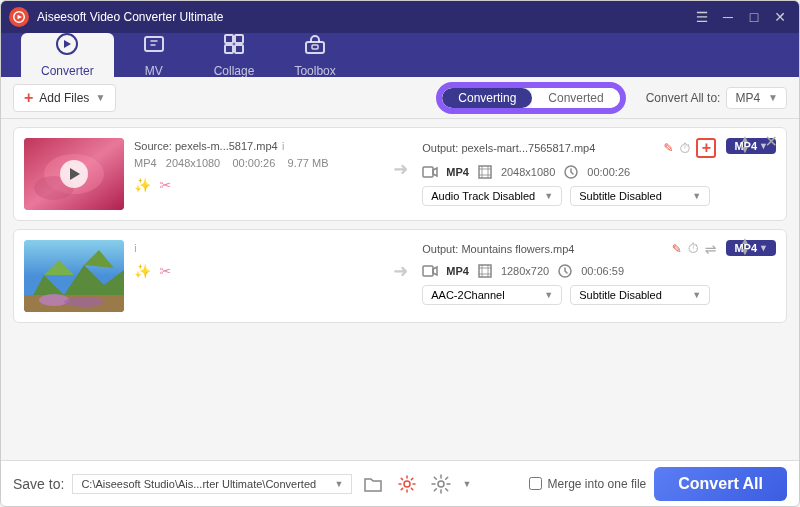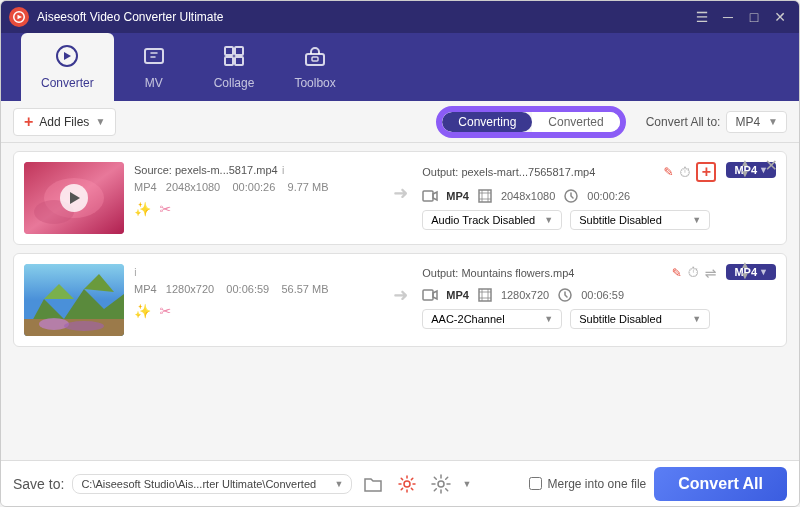--- a/index.html
+++ b/index.html
@@ -9,21 +9,21 @@
 
     
     .title-bar { background: #2d2a6e; display: flex; align-items: center; padding: 0 8px; height: 32px; flex-shrink: 0; }
     .title-bar-logo { width: 20px; height: 20px; background: #e74c3c; border-radius: 50%; display: flex; align-items: center; justify-content: center; margin-right: 8px; flex-shrink: 0; }
     .title-bar-logo svg { width: 12px; height: 12px; }
     .title-bar-text { color: white; font-size: 12px; flex: 1; }
     .title-bar-controls { display: flex; gap: 4px; align-items: center; }
     .title-bar-btn { width: 22px; height: 22px; display: flex; align-items: center; justify-content: center; cursor: pointer; color: #ccc; font-size: 14px; border-radius: 3px; }
 
     
-    .nav-tabs { background: #3b3890; display: flex; align-items: flex-end; padding: 0 20px; height: 68px; flex-shrink: 0; }
+    .nav-tabs { background: #3b3890; display: flex; align-items: flex-end; padding: 0 20px; height: 44px; flex-shrink: 0; }
     .nav-tab { display: flex; flex-direction: column; align-items: center; justify-content: center; padding: 8px 20px; cursor: pointer; color: rgba(255,255,255,0.7); font-size: 12px; height: 100%; min-width: 80px; gap: 4px; border-radius: 6px 6px 0 0; }
     .nav-tab.active { background: #f5f5f5; color: #3b3890; }
     .nav-tab-icon { font-size: 20px; }
 
     
     .toolbar { background: #f5f5f5; display: flex; align-items: center; padding: 8px 12px; gap: 8px; border-bottom: 1px solid #ddd; flex-shrink: 0; height: 42px; }
     .add-files-btn { background: white; border: 1px solid #ddd; border-radius: 4px; padding: 4px 10px; display: flex; align-items: center; gap: 6px; cursor: pointer; font-size: 12px; color: #333; }
     .add-files-btn .plus { color: #e74c3c; font-size: 16px; font-weight: bold; }
     .add-files-btn .arrow { color: #888; font-size: 10px; }
     .tab-toggle { display: flex; border: 6px solid #8b5cf6; border-radius: 20px; overflow: hidden; margin-left: auto; }
@@ -74,21 +74,21 @@
     .format-badge { background: #3b3890; color: white; border-radius: 4px; padding: 2px 8px; font-size: 11px; font-weight: 600; display: flex; align-items: center; gap: 2px; cursor: pointer; flex-shrink: 0; }
     .format-badge-arrow { font-size: 9px; color: rgba(255,255,255,0.7); }
 
     .close-card { position: absolute; top: 6px; right: 8px; color: #aaa; cursor: pointer; font-size: 16px; line-height: 1; }
     .up-down-arrows { position: absolute; right: 36px; top: 6px; display: flex; flex-direction: column; gap: 1px; }
     .arr-btn { color: #aaa; font-size: 10px; cursor: pointer; line-height: 1; }
 
     
     .bottom-bar { background: white; border-top: 1px solid #ddd; display: flex; align-items: center; padding: 6px 12px; gap: 8px; height: 46px; flex-shrink: 0; }
     .save-to-label { font-size: 14px; color: #555; flex-shrink: 0; }
-    .save-path { display: flex; align-items: center; border: 1px solid #ddd; border-radius: 8px; padding: 3px 8px; background: white; flex: 1; max-width: 280px; cursor: pointer; font-size: 11px; color: #444; }
+    .save-path { display: flex; align-items: center; border: 1px solid #ddd; border-radius: 0; padding: 3px 8px; background: white; flex: 1; max-width: 280px; cursor: pointer; font-size: 11px; color: #444; }
     .save-path-arrow { color: #888; margin-left: auto; font-size: 9px; }
     .bottom-icons { display: flex; gap: 8px; align-items: center; }
     .bottom-icon { color: #888; font-size: 16px; cursor: pointer; width: 26px; height: 26px; display: flex; align-items: center; justify-content: center; }
     .merge-checkbox { display: flex; align-items: center; gap: 6px; font-size: 12px; color: #555; margin-left: auto; }
     .merge-checkbox input { cursor: pointer; }
     .convert-all-btn { background: linear-gradient(135deg, #5b7ef5, #3b5de0); color: white; border: none; border-radius: 6px; padding: 8px 24px; font-size: 16px; font-weight: 600; cursor: pointer; flex-shrink: 0; }
 
     
     .thumb-svg { width: 100%; height: 100%; }
   </style>
@@ -283,29 +283,20 @@
           <rect x="0" y="55" width="100" height="17" fill="#9b7a4a"></rect>
           <ellipse cx="30" cy="60" rx="15" ry="6" fill="#c080d0" opacity="0.7"></ellipse>
           <ellipse cx="60" cy="62" rx="20" ry="5" fill="#a060b0" opacity="0.6"></ellipse>
         </svg>
       </div>
 
       <div class="file-info">
         <div class="file-source">
           <span class="info-icon">ℹ</span>
         </div>
-        <div class="file-meta">
-          <span>MP4</span>
-          &nbsp;
-          <span>1280x720</span>
-          &nbsp;&nbsp;
-          <span>00:06:59</span>
-          &nbsp;&nbsp;
-          <span>56.57 MB</span>
-        </div>
         <div class="file-actions">
           <span class="action-icon">✨</span>
           <span class="action-icon scissors">✂</span>
         </div>
       </div>
 
       <div class="arrow-separator">➜</div>
 
       <div class="output-section">
         <div class="output-header">

